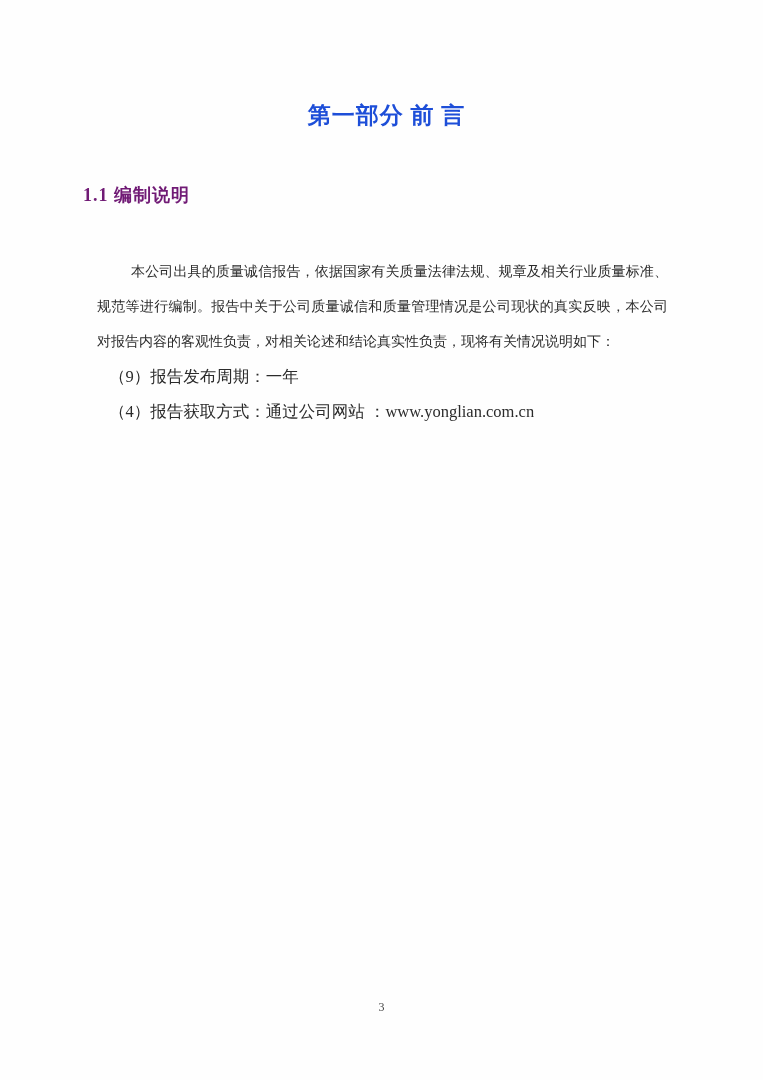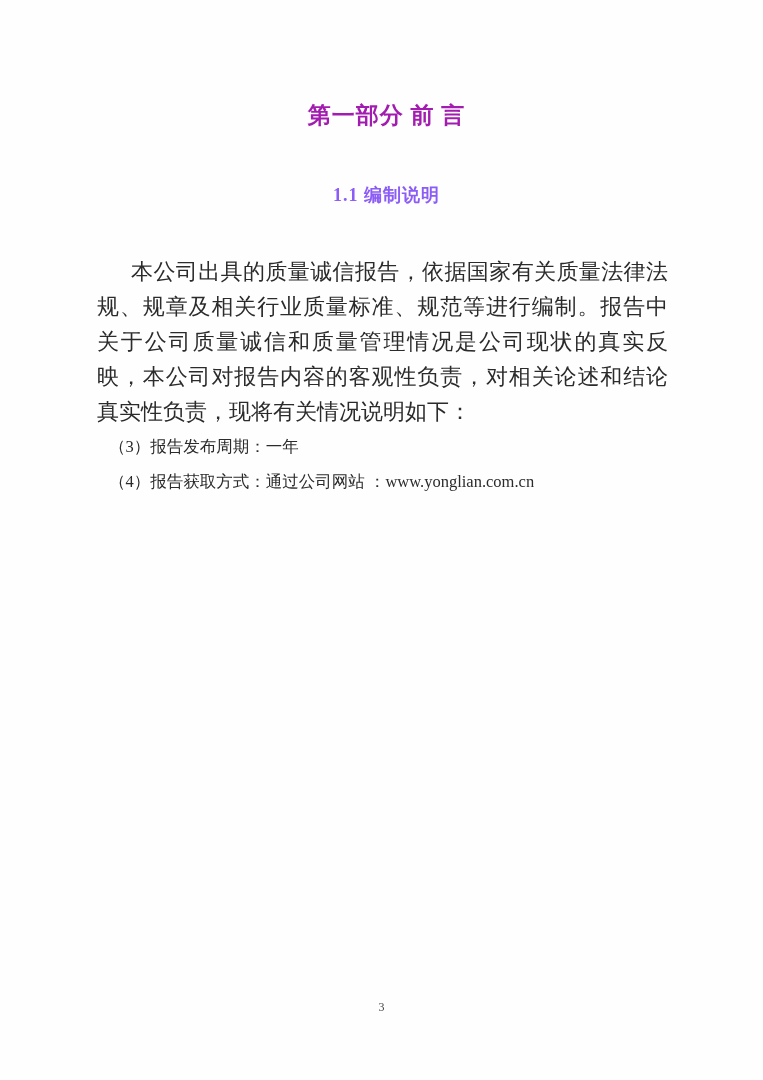--- a/index.html
+++ b/index.html
@@ -20,35 +20,34 @@
   }
   .content {
     padding: 100px 73px 0 83px;
   }
   .part-title {
     margin: 0;
     text-align: center;
     font-weight: bold;
     font-size: 23px;
     line-height: 32px;
-    color: #a21caf;
+    color: #1d4ed8;
     letter-spacing: 1px;
   }
   .section-title {
     margin: 50px 0 0 0;
-    text-align: center;
     font-weight: bold;
     font-size: 18px;
     line-height: 26px;
-    color: #8b5cf6;
+    color: #701a75;
     letter-spacing: 1px;
   }
   .intro {
     margin: 46px 22px 0 14px;
-    font-size: 22px;
+    font-size: 14px;
     line-height: 35px;
     text-align: justify;
     text-indent: 34px;
   }
   .item {
     margin: 0;
     font-size: 16.5px;
     line-height: 35px;
     text-indent: 26px;
     text-align: left;
@@ -71,20 +70,20 @@
   <div class="content">
 
     <h1 class="part-title">第一部分 前 言</h1>
 
     <h2 class="section-title">1.1 编制说明</h2>
 
     <p class="intro">本公司出具的质量诚信报告，依据国家有关质量法律法规、规章及相关行业质量标准、规范等进行编制。报告中关于公司质量诚信和质量管理情况是公司现状的真实反映，本公司对报告内容的客观性负责，对相关论述和结论真实性负责，现将有关情况说明如下：</p>
 
 
 
-    <p class="item">（3）报告发布周期：一年</p>
+    <p class="item">（9）报告发布周期：一年</p>
 
     <p class="item">（4）报告获取方式：通过公司网站 ：www.yonglian.com.cn</p>
 
   </div>
 
   <div class="page-number">3</div>
 </div>
 
 </body></html>

